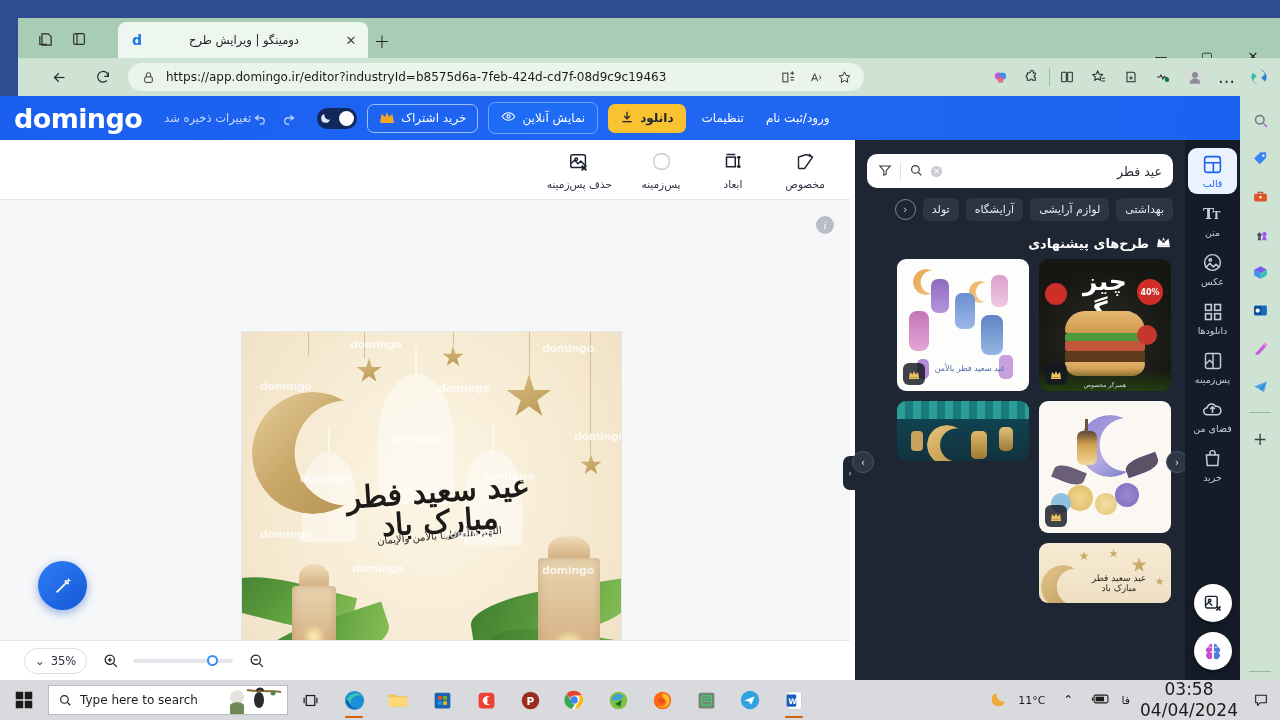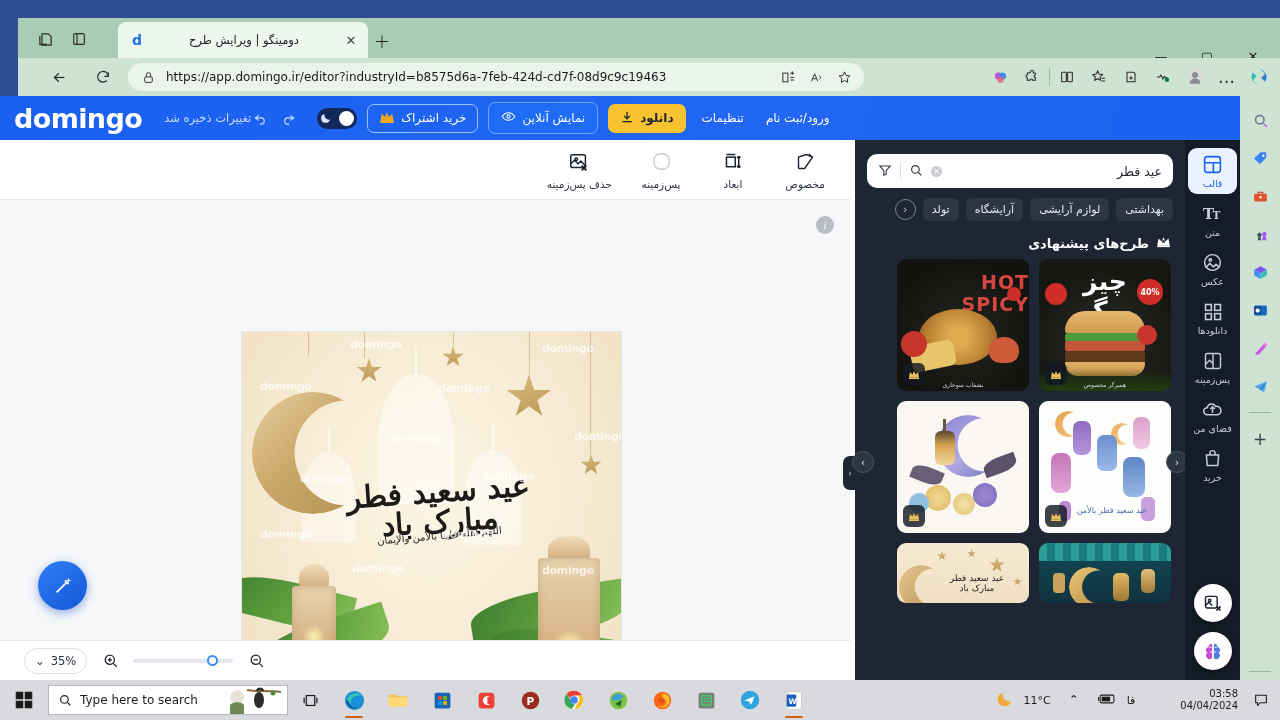--- a/index.html
+++ b/index.html
@@ -361,21 +361,21 @@
   .task-ic {
     width:44px; height:40px; display:flex; align-items:center;
     justify-content:center; position:relative;
   }
   .task-ic.running::after {
     content:""; position:absolute; bottom:2px; left:13px; width:18px; height:2px;
     background:#d1620b; border-radius:1px;
   }
   .tray { margin-left:auto; display:flex; align-items:center; gap:10px;
           padding-right:6px; font-size:11px; color:#1b1b1b; }
-  .clock { text-align:right; line-height:1.25; font-size:10px;margin-left:35px; }
+  .clock { text-align:center; line-height:1.25; font-size:17px; }
   .sq-icon { width:26px; height:40px; display:flex; align-items:center;
              justify-content:center; }
 </style>
 </head>
 <body>
 
 <div id="root">
 
   <div class="browser-chrome">
     <div class="chrome-desk-top"></div>
@@ -825,35 +825,20 @@
           <div style="position:absolute;left:0;right:0;bottom:0;height:22px;background:linear-gradient(180deg,rgba(20,40,12,0),#223e10)"></div>
           <div class="thumb-label">همبرگر مخصوص</div>
           <div class="crown-badge">
             <svg width="12" height="11" viewBox="0 0 24 20">
                 <path d="M2 16l2-11 5 5 3-7 3 7 5-5 2 11z" fill="currentColor"></path>
                 <rect x="2" y="16" width="20" height="3" fill="currentColor"></rect>
               </svg>
           </div>
         </div>
 
-        <div class="card" style="background:radial-gradient(circle at 50% 55%,#24241f 0%,#131310 72%)">
-          <div style="position:absolute;left:10px;top:12px;color:#d4483f;font-size:19px;font-weight:700;letter-spacing:1px;font-family:'DejaVu Sans',sans-serif">HOT SPICY</div>
-          <div style="position:absolute;left:22px;top:50px;width:78px;height:56px;border-radius:50%;background:radial-gradient(circle,#e0a94f 20%,#b97f33 65%,#7c4f1c 100%)"></div>
-          <div style="position:absolute;left:14px;top:84px;width:44px;height:26px;background:#e8c46a;border-radius:6px;transform:rotate(-12deg)"></div>
-          <div style="position:absolute;left:4px;top:72px;width:26px;height:26px;border-radius:50%;background:#c6362c"></div>
-          <div style="position:absolute;right:8px;top:28px;width:14px;height:14px;border-radius:50%;background:#cf2e28"></div>
-          <div style="position:absolute;right:10px;top:78px;width:30px;height:26px;border-radius:50% 50% 40% 40%;background:#cf5a3a"></div>
-          <div class="thumb-label">بشقاب سوخاری</div>
-          <div class="crown-badge">
-            <svg width="12" height="11" viewBox="0 0 24 20">
-                <path d="M2 16l2-11 5 5 3-7 3 7 5-5 2 11z" fill="currentColor"></path>
-                <rect x="2" y="16" width="20" height="3" fill="currentColor"></rect>
-              </svg>
-          </div>
-        </div>
 
         <div class="card" style="background:#fdfdfb">
           <div style="position:absolute;left:16px;top:10px;width:26px;height:26px;border-radius:50%;background:linear-gradient(135deg,#e8a44f,#f0c585);-webkit-mask:radial-gradient(circle at 74% 50%,transparent 11px,#000 12px);mask:radial-gradient(circle at 74% 50%,transparent 11px,#000 12px)"></div>
           <div style="position:absolute;left:72px;top:22px;width:22px;height:22px;border-radius:50%;background:linear-gradient(135deg,#edb05b,#f6d29b);-webkit-mask:radial-gradient(circle at 74% 50%,transparent 9px,#000 10px);mask:radial-gradient(circle at 74% 50%,transparent 9px,#000 10px)"></div>
           <div style="position:absolute;left:34px;top:20px;width:18px;height:34px;border-radius:7px;background:linear-gradient(180deg,#8e6bc0,#b695de)"></div>
           <div style="position:absolute;left:58px;top:34px;width:20px;height:36px;border-radius:7px;background:linear-gradient(180deg,#6b8fd0,#9bb8e8)"></div>
           <div style="position:absolute;left:94px;top:16px;width:17px;height:32px;border-radius:7px;background:linear-gradient(180deg,#d9a0c8,#efc9e4)"></div>
           <div style="position:absolute;left:12px;top:52px;width:20px;height:40px;border-radius:8px;background:linear-gradient(180deg,#c276b8,#e4a6d8)"></div>
           <div style="position:absolute;left:84px;top:56px;width:22px;height:40px;border-radius:8px;background:linear-gradient(180deg,#5d86c6,#96b6e4)"></div>
           <div style="position:absolute;left:102px;top:96px;width:14px;height:24px;border-radius:5px;background:#c7a0dd"></div>

